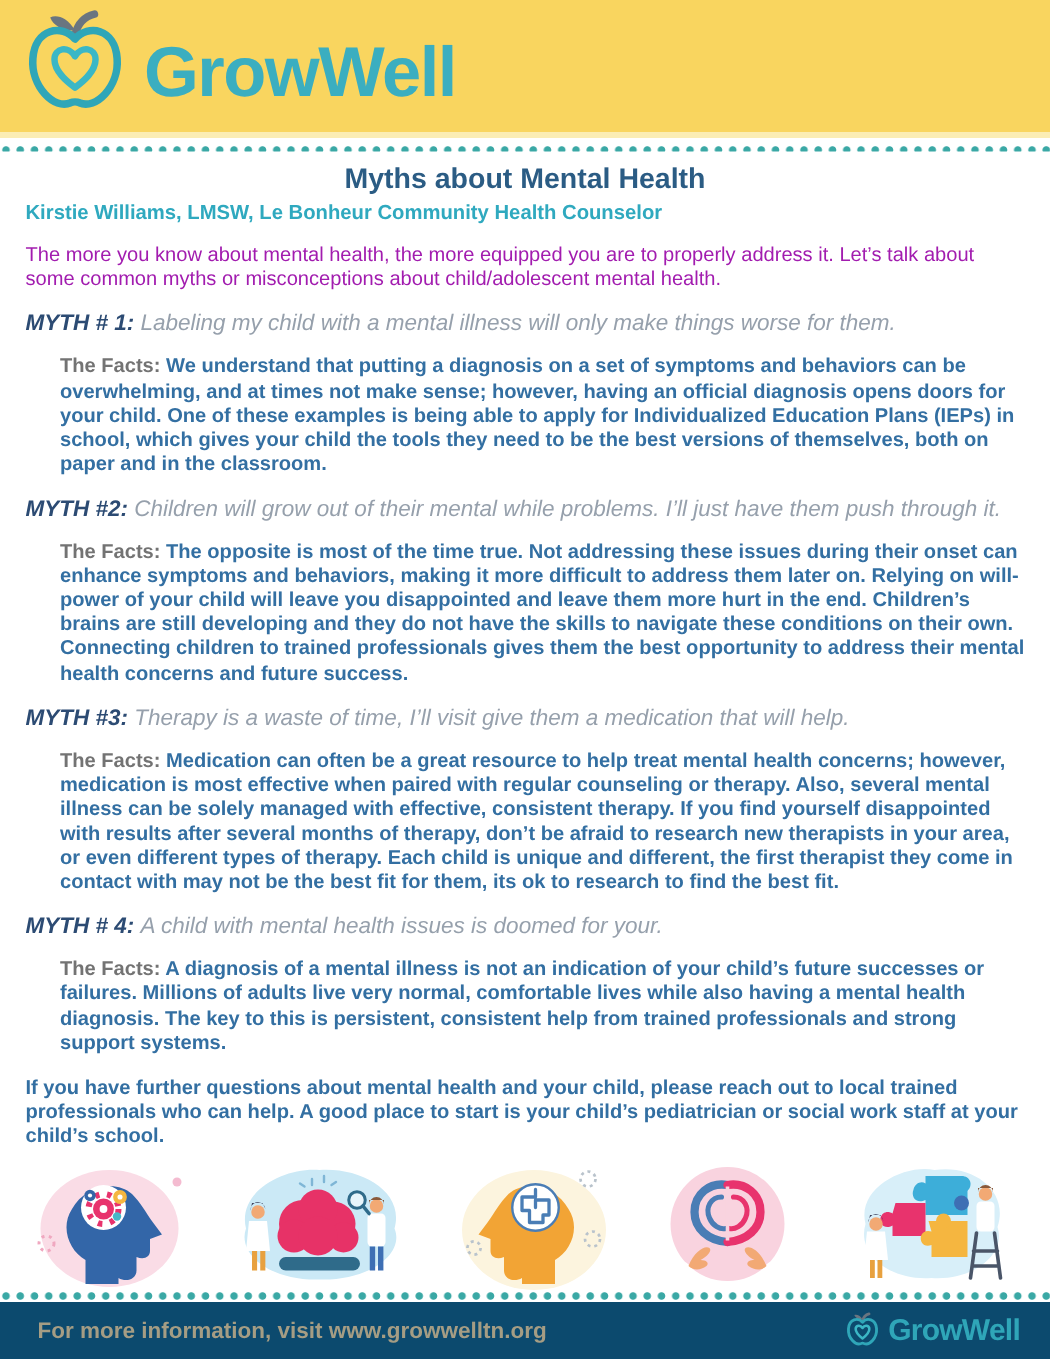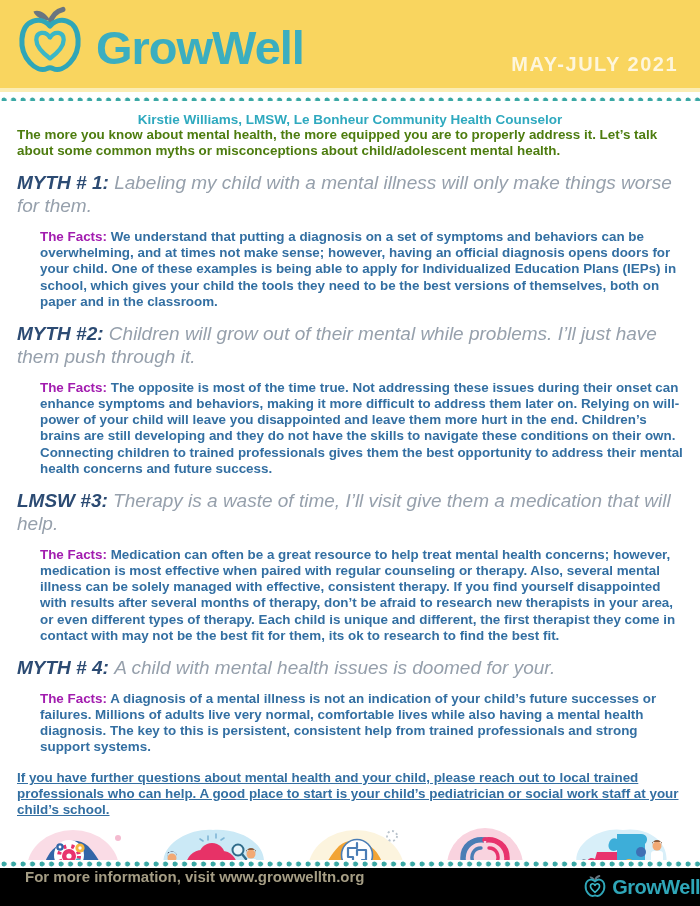--- a/index.html
+++ b/index.html
@@ -14,77 +14,77 @@
   .brand-text { font-size:47px; font-weight:700; color:#3BAEC0; letter-spacing:-1px; margin-left:10px; margin-top:6px; }
   .issue { position:absolute; right:22px; bottom:12px; font-size:20px; font-weight:700; letter-spacing:1.5px; color:rgba(255,255,255,0.78); }
 
   
   .dots { height:8px; background-image:radial-gradient(circle at 4px 4px, #3AA8A5 2.2px, rgba(0,0,0,0) 2.8px); background-size:9.5px 8px; background-repeat:repeat-x; flex:0 0 auto; }
   .dots-top { border-top:4px solid #FBEDB4; height:13px; background-position:0 4px; }
 
   
   .content { flex:1 1 auto; padding:8px 17px 0 17px; overflow:hidden; display:flex; flex-direction:column; }
   .title { text-align:center; font-size:19px; font-weight:800; color:#2B5C84; }
-  .byline { text-align:center; font-size:13.5px; font-weight:700; color:#2FA9BF; margin-top:3px; }
-  .intro { font-size:13.4px; line-height:1.21; color:#4d7c0f; font-weight:700; }
+  .byline { font-size:13.5px; font-weight:700; color:#2FA9BF; margin-top:3px; }
+  .intro { margin-top:13px; font-size:13.4px; line-height:1.21; color:#a21caf; font-weight:400; }
   .myth { margin-top:13px; }
-  .myth-heading { font-size:19px; line-height:1.2; }
+  .myth-heading { font-size:15px; line-height:1.2; }
   .myth-label { font-style:italic; font-weight:800; color:#2C4B73; }
   .myth-claim { font-style:italic; font-weight:500; color:#96A0AC; }
   .facts { margin-top:11px; padding-left:23px; font-size:13.4px; line-height:1.21; color:#336FA2; font-weight:600; }
-  .facts-label { color:#a21caf; font-weight:800;text-align:right; }
-  .closing { margin-top:14px; font-size:13.4px; line-height:1.21; color:#336FA2; font-weight:600;text-decoration:underline; }
+  .facts-label { color:#737373; font-weight:800;text-align:right; }
+  .closing { margin-top:14px; font-size:13.4px; line-height:1.21; color:#336FA2; font-weight:600; }
 
   
   .illus-row { margin-top:6px; display:flex; justify-content:space-between; align-items:flex-end; padding:0 4px; height:88px; }
   .illus { height:86px; flex:0 0 auto; }
 
   
-  .footer { height:38px; background:#000000; flex:0 0 auto; display:flex; justify-content:space-between; padding:0 0 0 25px; }
+  .footer { height:38px; background:#0c4a6e; flex:0 0 auto; display:flex; align-items:center; justify-content:space-between; padding:0 20px 0 25px; }
   .footer-text { font-size:15px; color:#A59D84; font-weight:600; }
   .footer-logo { display:flex; align-items:center; }
   .footer-logo svg { width:24px; height:27px; }
   .footer-brand { font-size:20px; font-weight:700; color:#2FA6B8; letter-spacing:-0.5px; margin-left:5px; }
 </style>
 </head>
 <body>
 
 <div class="page">
 
   <div class="header">
     <div class="logo">
       <svg viewBox="0 0 100 110">
         <path d="M50,26 C53,14 60,9 68,7" fill="none" stroke="#6A7580" stroke-width="7" stroke-linecap="round"></path>
         <path d="M50,22 C43,10 33,7 27,10 C30,18 40,23 50,22 Z" fill="#6A7580"></path>
         <path d="M50,30 C38,16 13,20 11,48 C9,74 31,96 46,89 C48,88 52,88 54,89 C69,96 91,74 89,48 C87,20 62,16 50,30 Z" fill="none" stroke="#2FA6B8" stroke-width="7" stroke-linejoin="round"></path>
         <path d="M50,46 C44,36 31,38 31,49 C31,60 42,69 50,75 C58,69 69,60 69,49 C69,38 56,36 50,46 Z" fill="none" stroke="#3BB7C6" stroke-width="6" stroke-linejoin="round"></path>
       </svg>
       <span class="brand-text">GrowWell</span>
     </div>
-    <div class="issue">MAY-JULY 2021</div>
   </div>
 
   <div class="dots dots-top"></div>
 
   <div class="content">
+    <div class="title">Myths about Mental Health</div>
     <div class="byline">Kirstie Williams, LMSW, Le Bonheur Community Health Counselor</div>
     <p class="intro">The more you know about mental health, the more equipped you are to properly address it. Let’s talk about some common myths or misconceptions about child/adolescent mental health.</p>
 
     <div class="myth">
       <p class="myth-heading"><span class="myth-label">MYTH # 1:</span> <span class="myth-claim">Labeling my child with a mental illness will only make things worse for them.</span></p>
       <p class="facts"><span class="facts-label">The Facts:</span> <span>We understand that putting a diagnosis on a set of symptoms and behaviors can be overwhelming, and at times not make sense; however, having an official diagnosis opens doors for your child. One of these examples is being able to apply for Individualized Education Plans (IEPs) in school, which gives your child the tools they need to be the best versions of themselves, both on paper and in the classroom.</span></p>
     </div>
 
     <div class="myth">
       <p class="myth-heading"><span class="myth-label">MYTH #2:</span> <span class="myth-claim">Children will grow out of their mental while problems. I’ll just have them push through it.</span></p>
       <p class="facts"><span class="facts-label">The Facts:</span> <span>The opposite is most of the time true. Not addressing these issues during their onset can enhance symptoms and behaviors, making it more difficult to address them later on. Relying on will-power of your child will leave you disappointed and leave them more hurt in the end. Children’s brains are still developing and they do not have the skills to navigate these conditions on their own. Connecting children to trained professionals gives them the best opportunity to address their mental health concerns and future success.</span></p>
     </div>
 
     <div class="myth">
-      <p class="myth-heading"><span class="myth-label">LMSW #3:</span> <span class="myth-claim">Therapy is a waste of time, I’ll visit give them a medication that will help.</span></p>
+      <p class="myth-heading"><span class="myth-label">MYTH #3:</span> <span class="myth-claim">Therapy is a waste of time, I’ll visit give them a medication that will help.</span></p>
       <p class="facts"><span class="facts-label">The Facts:</span> <span>Medication can often be a great resource to help treat mental health concerns; however, medication is most effective when paired with regular counseling or therapy. Also, several mental illness can be solely managed with effective, consistent therapy. If you find yourself disappointed with results after several months of therapy, don’t be afraid to research new therapists in your area, or even different types of therapy. Each child is unique and different, the first therapist they come in contact with may not be the best fit for them, its ok to research to find the best fit.</span></p>
     </div>
 
     <div class="myth">
       <p class="myth-heading"><span class="myth-label">MYTH # 4:</span> <span class="myth-claim">A child with mental health issues is doomed for your.</span></p>
       <p class="facts"><span class="facts-label">The Facts:</span> <span>A diagnosis of a mental illness is not an indication of your child’s future successes or failures. Millions of adults live very normal, comfortable lives while also having a mental health diagnosis. The key to this is persistent, consistent help from trained professionals and strong support systems.</span></p>
     </div>
 
     <p class="closing">If you have further questions about mental health and your child, please reach out to local trained professionals who can help. A good place to start is your child’s pediatrician or social work staff at your child’s school.</p>
 

